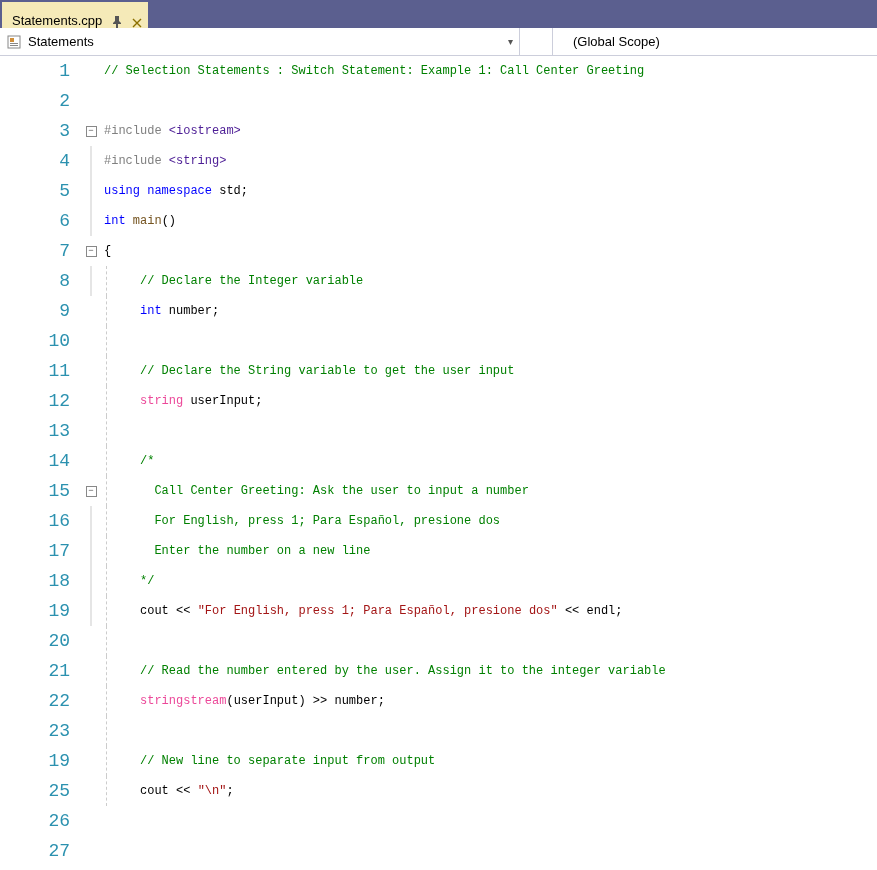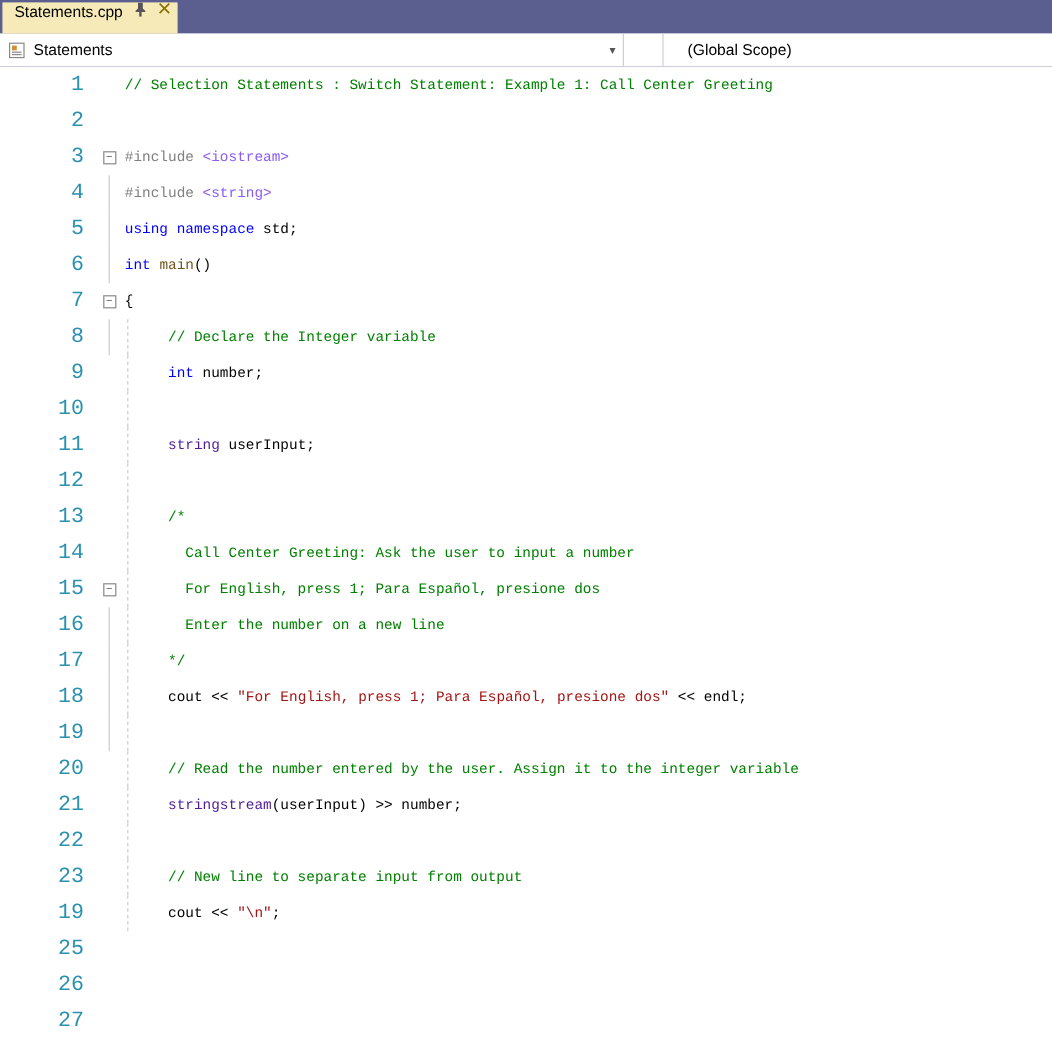--- a/index.html
+++ b/index.html
@@ -16,21 +16,21 @@
     height: 28px;
     display: flex;
     align-items: flex-end;
     padding-left: 2px;
   }
   .tab {
     background: #f5eab8;
     height: 26px;
     padding: 0 6px 0 10px;
     display: flex;
-    align-items: flex-start;
+    align-items: flex-end;
     gap: 10px;
     font-family: 'Segoe UI', sans-serif;
     font-size: 13px;
     color: #000;
   }
   .tab .pin-icon svg, .tab .close-icon svg { display: block; }
   .nav-bar {
     height: 28px;
     border-bottom: 1px solid #cccedb;
     display: flex;
@@ -110,22 +110,22 @@
   }
   .indent-guide {
     position:absolute;
     top:0; bottom:0;
     border-left: 1px dashed #ccc;
   }
   
   .c-comment { color: #008000; }
   .c-keyword-blue { color: #0000ff; }
   .c-include { color: #808080; }
-  .c-angled { color: #8b5cf6; }
-  .c-type { color: #4c1d95; }
+  .c-angled { color: #4c1d95; }
+  .c-type { color: #ec4899; }
   .c-ident { color: #000; }
   .c-string { color: #a31515; }
   .c-func { color: #74531f; }
   .c-op { color: #000; }
 </style>
 </head>
 <body>
 
 <div class="tab-bar">
   <div class="tab">
@@ -247,20 +247,21 @@
       <div class="code-line" style="padding-left: 0px;"><span class="c-comment">// Selection Statements : Switch Statement: Example 1: Call Center Greeting</span></div>
       <div class="code-line" style="padding-left: 0px;"></div>
       <div class="code-line" style="padding-left: 0px;"><span class="c-include">#include </span><span class="c-angled">&lt;iostream&gt;</span></div>
       <div class="code-line" style="padding-left: 0px;"><span class="c-include">#include </span><span class="c-angled">&lt;string&gt;</span></div>
       <div class="code-line" style="padding-left: 0px;"><span class="c-keyword-blue">using namespace </span><span class="c-ident">std;</span></div>
       <div class="code-line" style="padding-left: 0px;"><span class="c-keyword-blue">int </span><span class="c-func">main</span><span class="c-ident">()</span></div>
       <div class="code-line" style="padding-left: 0px;"><span class="c-ident">{</span></div>
       <div class="code-line" style="padding-left: 36px;"><span class="indent-guide" style="left: 2px;"></span><span class="c-comment">// Declare the Integer variable</span></div>
       <div class="code-line" style="padding-left: 36px;"><span class="indent-guide" style="left: 2px;"></span><span class="c-keyword-blue">int </span><span class="c-ident">number;</span></div>
       <div class="code-line" style="padding-left: 36px;"><span class="indent-guide" style="left: 2px;"></span></div>
+      <div class="code-line" style="padding-left: 36px;"><span class="indent-guide" style="left: 2px;"></span><span class="c-comment">// Declare the String variable to get the user input</span></div>
       <div class="code-line" style="padding-left: 36px;"><span class="indent-guide" style="left: 2px;"></span><span class="c-type">string </span><span class="c-ident">userInput;</span></div>
       <div class="code-line" style="padding-left: 36px;"><span class="indent-guide" style="left: 2px;"></span></div>
       <div class="code-line" style="padding-left: 36px;"><span class="indent-guide" style="left: 2px;"></span><span class="c-comment">/*</span></div>
       <div class="code-line" style="padding-left: 36px;"><span class="indent-guide" style="left: 2px;"></span><span class="c-comment">  Call Center Greeting: Ask the user to input a number</span></div>
       <div class="code-line" style="padding-left: 36px;"><span class="indent-guide" style="left: 2px;"></span><span class="c-comment">  For English, press 1; Para Español, presione dos</span></div>
       <div class="code-line" style="padding-left: 36px;"><span class="indent-guide" style="left: 2px;"></span><span class="c-comment">  Enter the number on a new line</span></div>
       <div class="code-line" style="padding-left: 36px;"><span class="indent-guide" style="left: 2px;"></span><span class="c-comment">*/</span></div>
       <div class="code-line" style="padding-left: 36px;"><span class="indent-guide" style="left: 2px;"></span><span class="c-ident">cout </span><span class="c-op">&lt;&lt; </span><span class="c-string">"For English, press 1; Para Español, presione dos"</span><span class="c-op"> &lt;&lt; </span><span class="c-ident">endl;</span></div>
       <div class="code-line" style="padding-left: 36px;"><span class="indent-guide" style="left: 2px;"></span></div>
       <div class="code-line" style="padding-left: 36px;"><span class="indent-guide" style="left: 2px;"></span><span class="c-comment">// Read the number entered by the user. Assign it to the integer variable</span></div>

